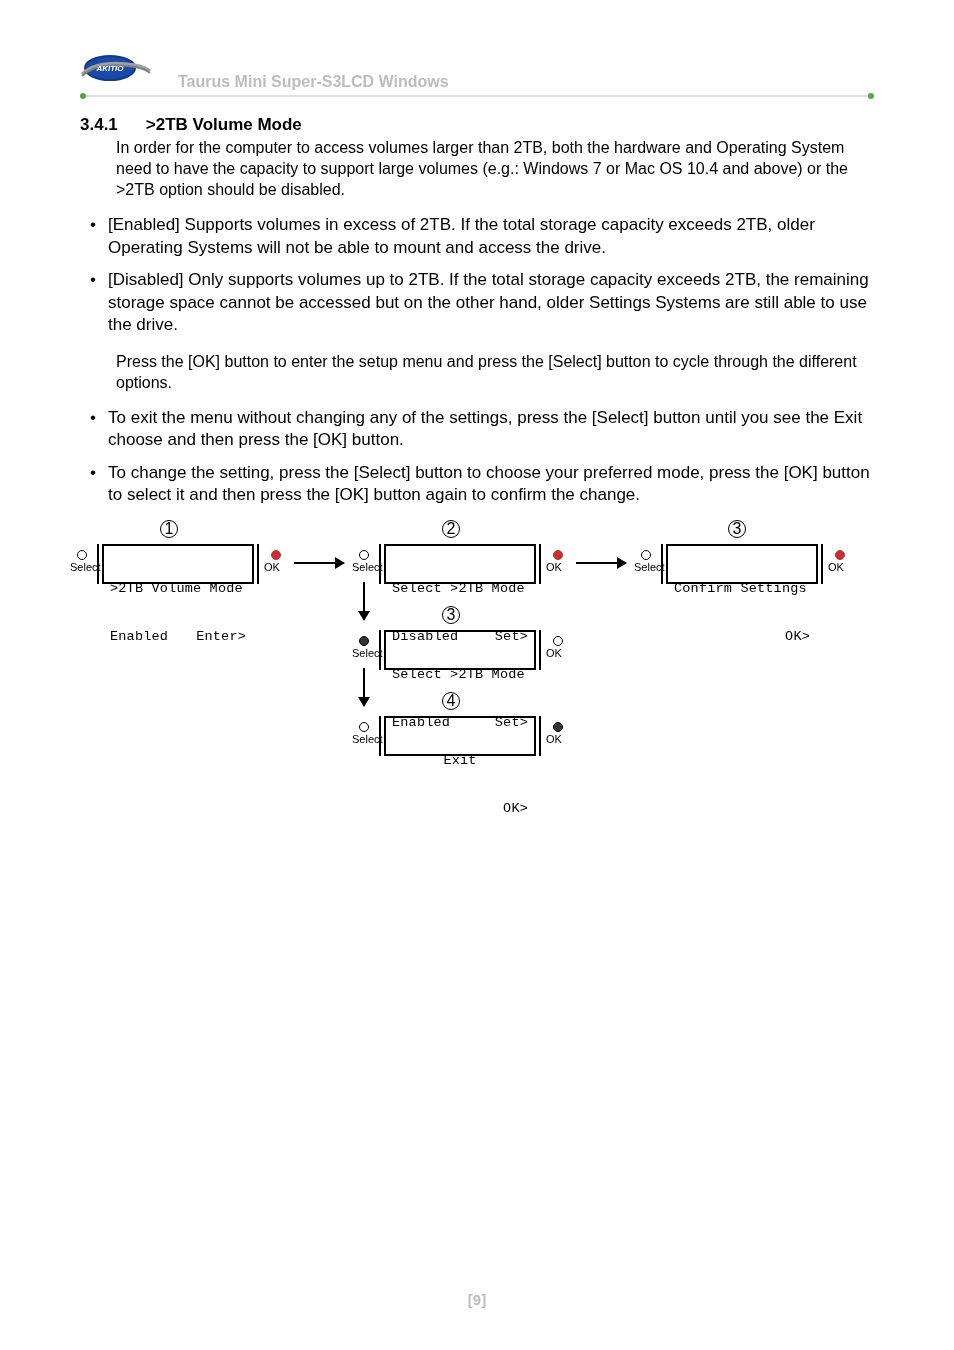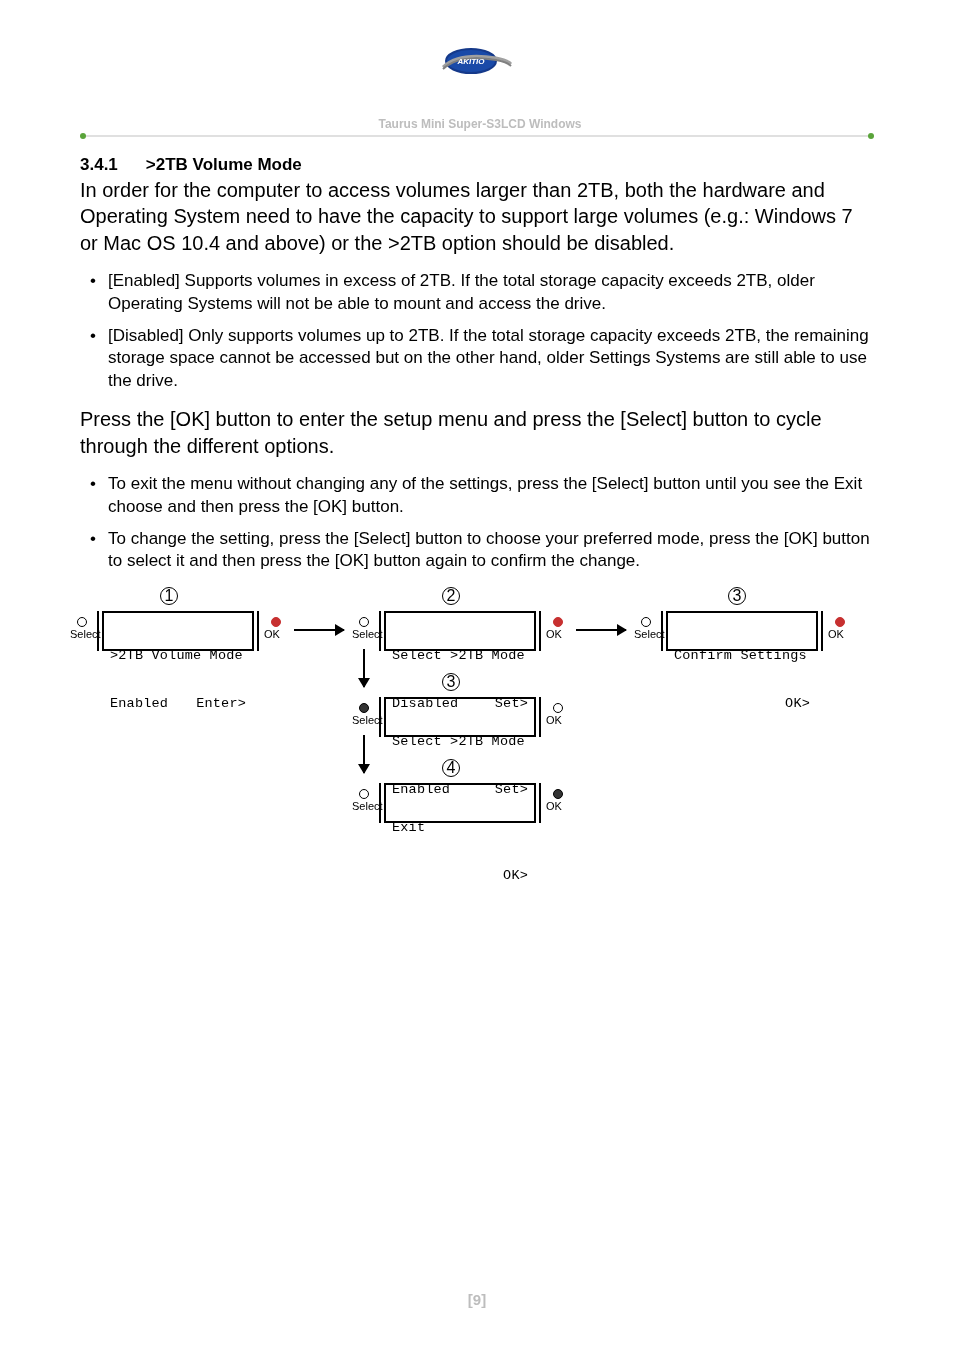--- a/index.html
+++ b/index.html
@@ -10,38 +10,36 @@
     font-family: Arial, Helvetica, sans-serif;
     color: #000;
     position: relative;
   }
   .page {
     padding: 44px 80px 0 80px;
   }
   .header-row {
     display: flex;
     align-items: center;
-    gap: 10px;
+    gap: 20px;
     margin-bottom: 4px;
-    flex-direction: column;
   }
   .logo {
     width: 72px;
     height: 34px;
     position: relative;
   }
   .logo svg { display: block; }
   .title-bar {
     flex: 1;
     display: flex;
-    justify-content: space-between;
     align-items: center;
     color: #bdbdbd;
     font-weight: bold;
-    font-size: 12px;
+    font-size: 16px;
     padding-left: 6px;
     margin-top: 29px;
   }
   .hr-accent {
     height: 2px;
     background: #e0e0e0;
     position: relative;
     margin-bottom: 18px;
   }
   .hr-accent::before {
@@ -60,23 +58,24 @@
     border-radius: 50%;
     background: #5aa43a;
   }
   h3.section {
     font-size: 17px;
     font-weight: bold;
     margin-bottom: 2px;
   }
   .sec-num { margin-right: 28px; }
   p.body {
-    font-size: 20px;
+    font-size: 16px;
     line-height: 1.32;
     margin-bottom: 14px;
+    margin-left: 36px;
   }
   ul.bullets {
     list-style: none;
     margin: 0 0 14px 0;
     padding: 0;
   }
   ul.bullets li {
     font-size: 17px;
     line-height: 1.32;
     padding-left: 28px;
@@ -259,21 +258,21 @@
       <div class="row"><span>Select &gt;2TB Mode</span></div>
       <div class="row"><span>Enabled</span><span>Set&gt;</span></div>
     </div>
     <div class="btnlabel" style="left:466px; top:116px;"><div class="circ"></div><span>OK</span></div>
 
     <div class="arrow-v" style="left:283px; top:148px; height:38px;"></div>
 
     <div class="step-num" style="left:362px; top:172px;">4</div>
     <div class="btnlabel" style="left:272px; top:202px;"><div class="circ"></div><span>Select</span></div>
     <div class="lcd" style="left:304px; top:196px;">
-      <div class="row" style=""><span>Exit</span></div>
+      <div class="row" style="justify-content:center;"><span>Exit</span></div>
       <div class="row"><span></span><span>OK&gt;</span></div>
     </div>
     <div class="btnlabel hot-dark" style="left:466px; top:202px;"><div class="circ"></div><span>OK</span></div>
 
   </div>
 
 </div>
 
 <div class="footer">[9]</div>
 

